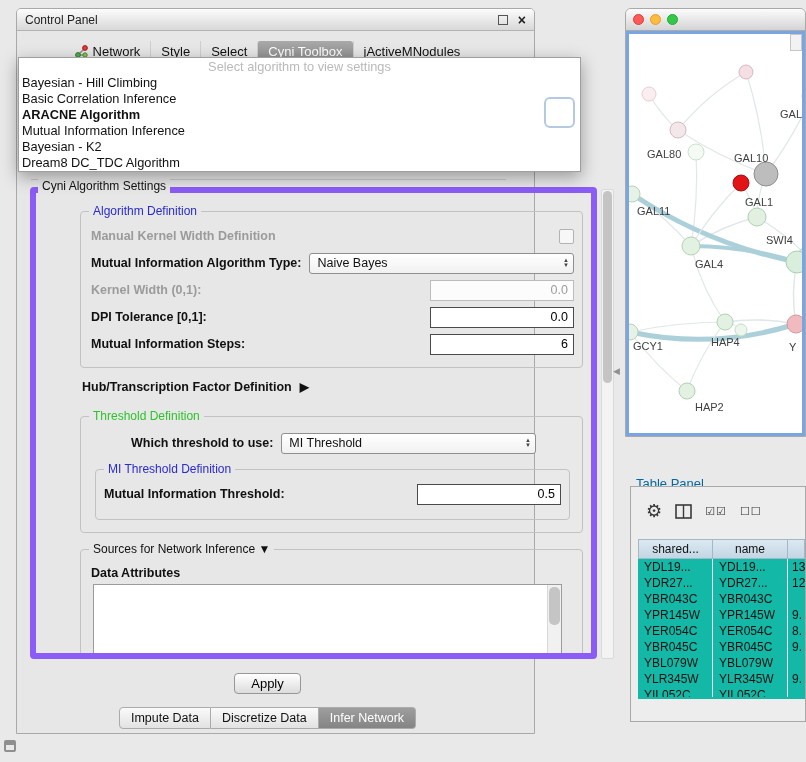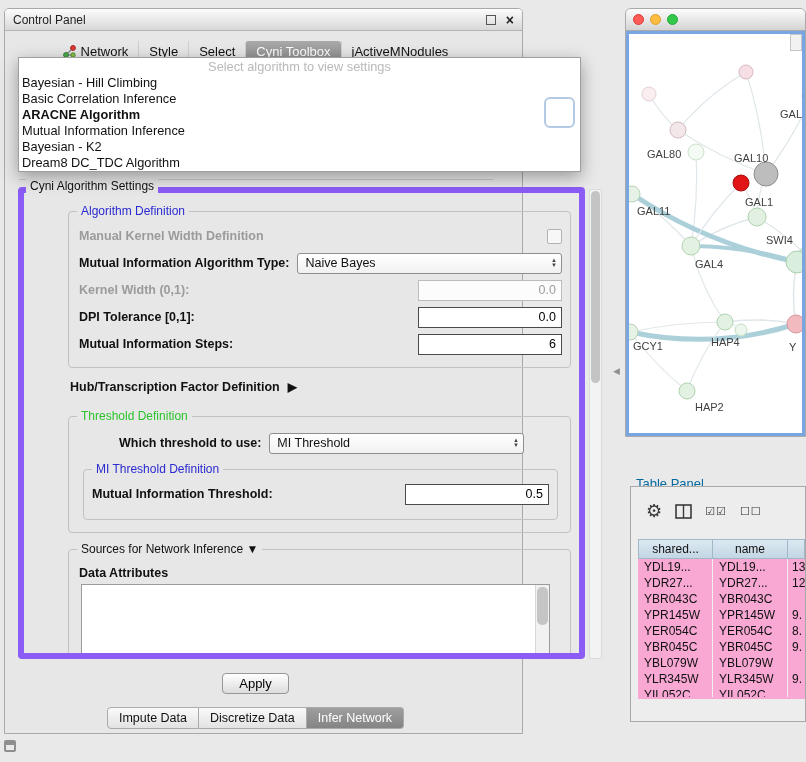--- a/index.html
+++ b/index.html
@@ -1,19 +1,19 @@
 <!DOCTYPE html>
 <html><head>
 <meta charset="utf-8">
 <style>
   html,body{margin:0;padding:0;}
   #app{position:relative;width:806px;height:762px;background:#e9e9e9;font-family:"Liberation Sans",sans-serif;color:#111;overflow:hidden;}
   .win{position:absolute;box-sizing:border-box;background:#e7e7e7;border:1px solid #a9a9a9;}
   
-  #cp{left:4px;top:8px;width:519px;height:726px;border-radius:5px 5px 0 0;}
+  #cp{left:16px;top:8px;width:519px;height:726px;border-radius:5px 5px 0 0;}
   .titlebar{height:22px;background:linear-gradient(#fcfcfc,#d8d8d8);border-bottom:1px solid #b3b3b3;display:flex;align-items:center;padding:0 8px;border-radius:4px 4px 0 0;box-sizing:border-box;}
   .titlebar .t{font-size:12px;color:#222;}
   .tb-sp{flex:1;}
   .sqbtn{width:8px;height:8px;border:1.5px solid #555;display:inline-block;margin-right:10px;}
   .xbtn{font-size:14px;font-weight:bold;color:#222;line-height:1;}
   .cp-tabs{position:absolute;top:30px;left:0;right:16px;display:flex;justify-content:center;align-items:center;height:24px;font-size:13px;}
   .cp-tab{padding:3px 10px;display:flex;align-items:center;gap:5px;border-left:1px solid #cfcfcf;}
   .cp-tab:first-child{border-left:none;}
   .cp-tab.sel{background:linear-gradient(#a9a9a9,#8d8d8d);color:#fff;border-radius:3px;}
   .hidden-line{position:absolute;left:14px;right:28px;top:170px;height:1px;background:#c9c9c9;}
@@ -73,21 +73,21 @@
   .nw-content{position:absolute;left:0;right:0;top:22px;bottom:0;background:#fff;border:3px solid #79a6e2;box-sizing:border-box;overflow:hidden;}
   .netsvg{display:block;}
   .nlabel{font-size:11px;fill:#3f3f3f;font-family:"Liberation Sans",sans-serif;}
   .nw-corner{position:absolute;top:0;right:0;width:10px;height:15px;background:#f2f2f2;border:1px solid #c6c6c6;}
   
   #tplabel{position:absolute;left:636px;top:476px;font-size:13px;color:#0369a1;}
   #tp{left:630px;top:486px;width:176px;height:236px;background:#ededed;overflow:hidden;}
   .tp-toolbar{height:48px;display:flex;align-items:center;gap:13px;padding-left:15px;}
   .gear{font-size:18px;color:#3a3a3a;line-height:1;}
   .checks{font-size:11px;letter-spacing:1px;color:#333;}
-  .tp-table{position:absolute;left:7px;right:0;top:52px;height:160px;background:#f9a8d4;}
+  .tp-table{position:absolute;left:7px;right:0;top:52px;height:160px;background:#14b8a6;}
   .tp-head{display:flex;height:20px;}
   .th{width:75px;box-sizing:border-box;background:linear-gradient(#dce9f2,#c3d6e4);border:1px solid #a2b8c6;border-left:none;font-size:12px;display:flex;align-items:center;justify-content:center;white-space:nowrap;overflow:hidden;}
   .th:first-child{border-left:1px solid #a2b8c6;}
   .th3{flex:1;}
   .tp-body{height:138px;overflow:hidden;}
   .tr{display:flex;height:16px;}
   .td{width:75px;box-sizing:border-box;padding:1px 0 0 6px;font-size:12px;border-right:1px solid #efefef;white-space:nowrap;overflow:hidden;}
   .td3{flex:1;border-right:none;padding-left:4px;}
   
   #blicon{position:absolute;left:4px;top:740px;width:12px;height:12px;border:2px solid #8f8f8f;border-radius:2px;box-sizing:border-box;}

